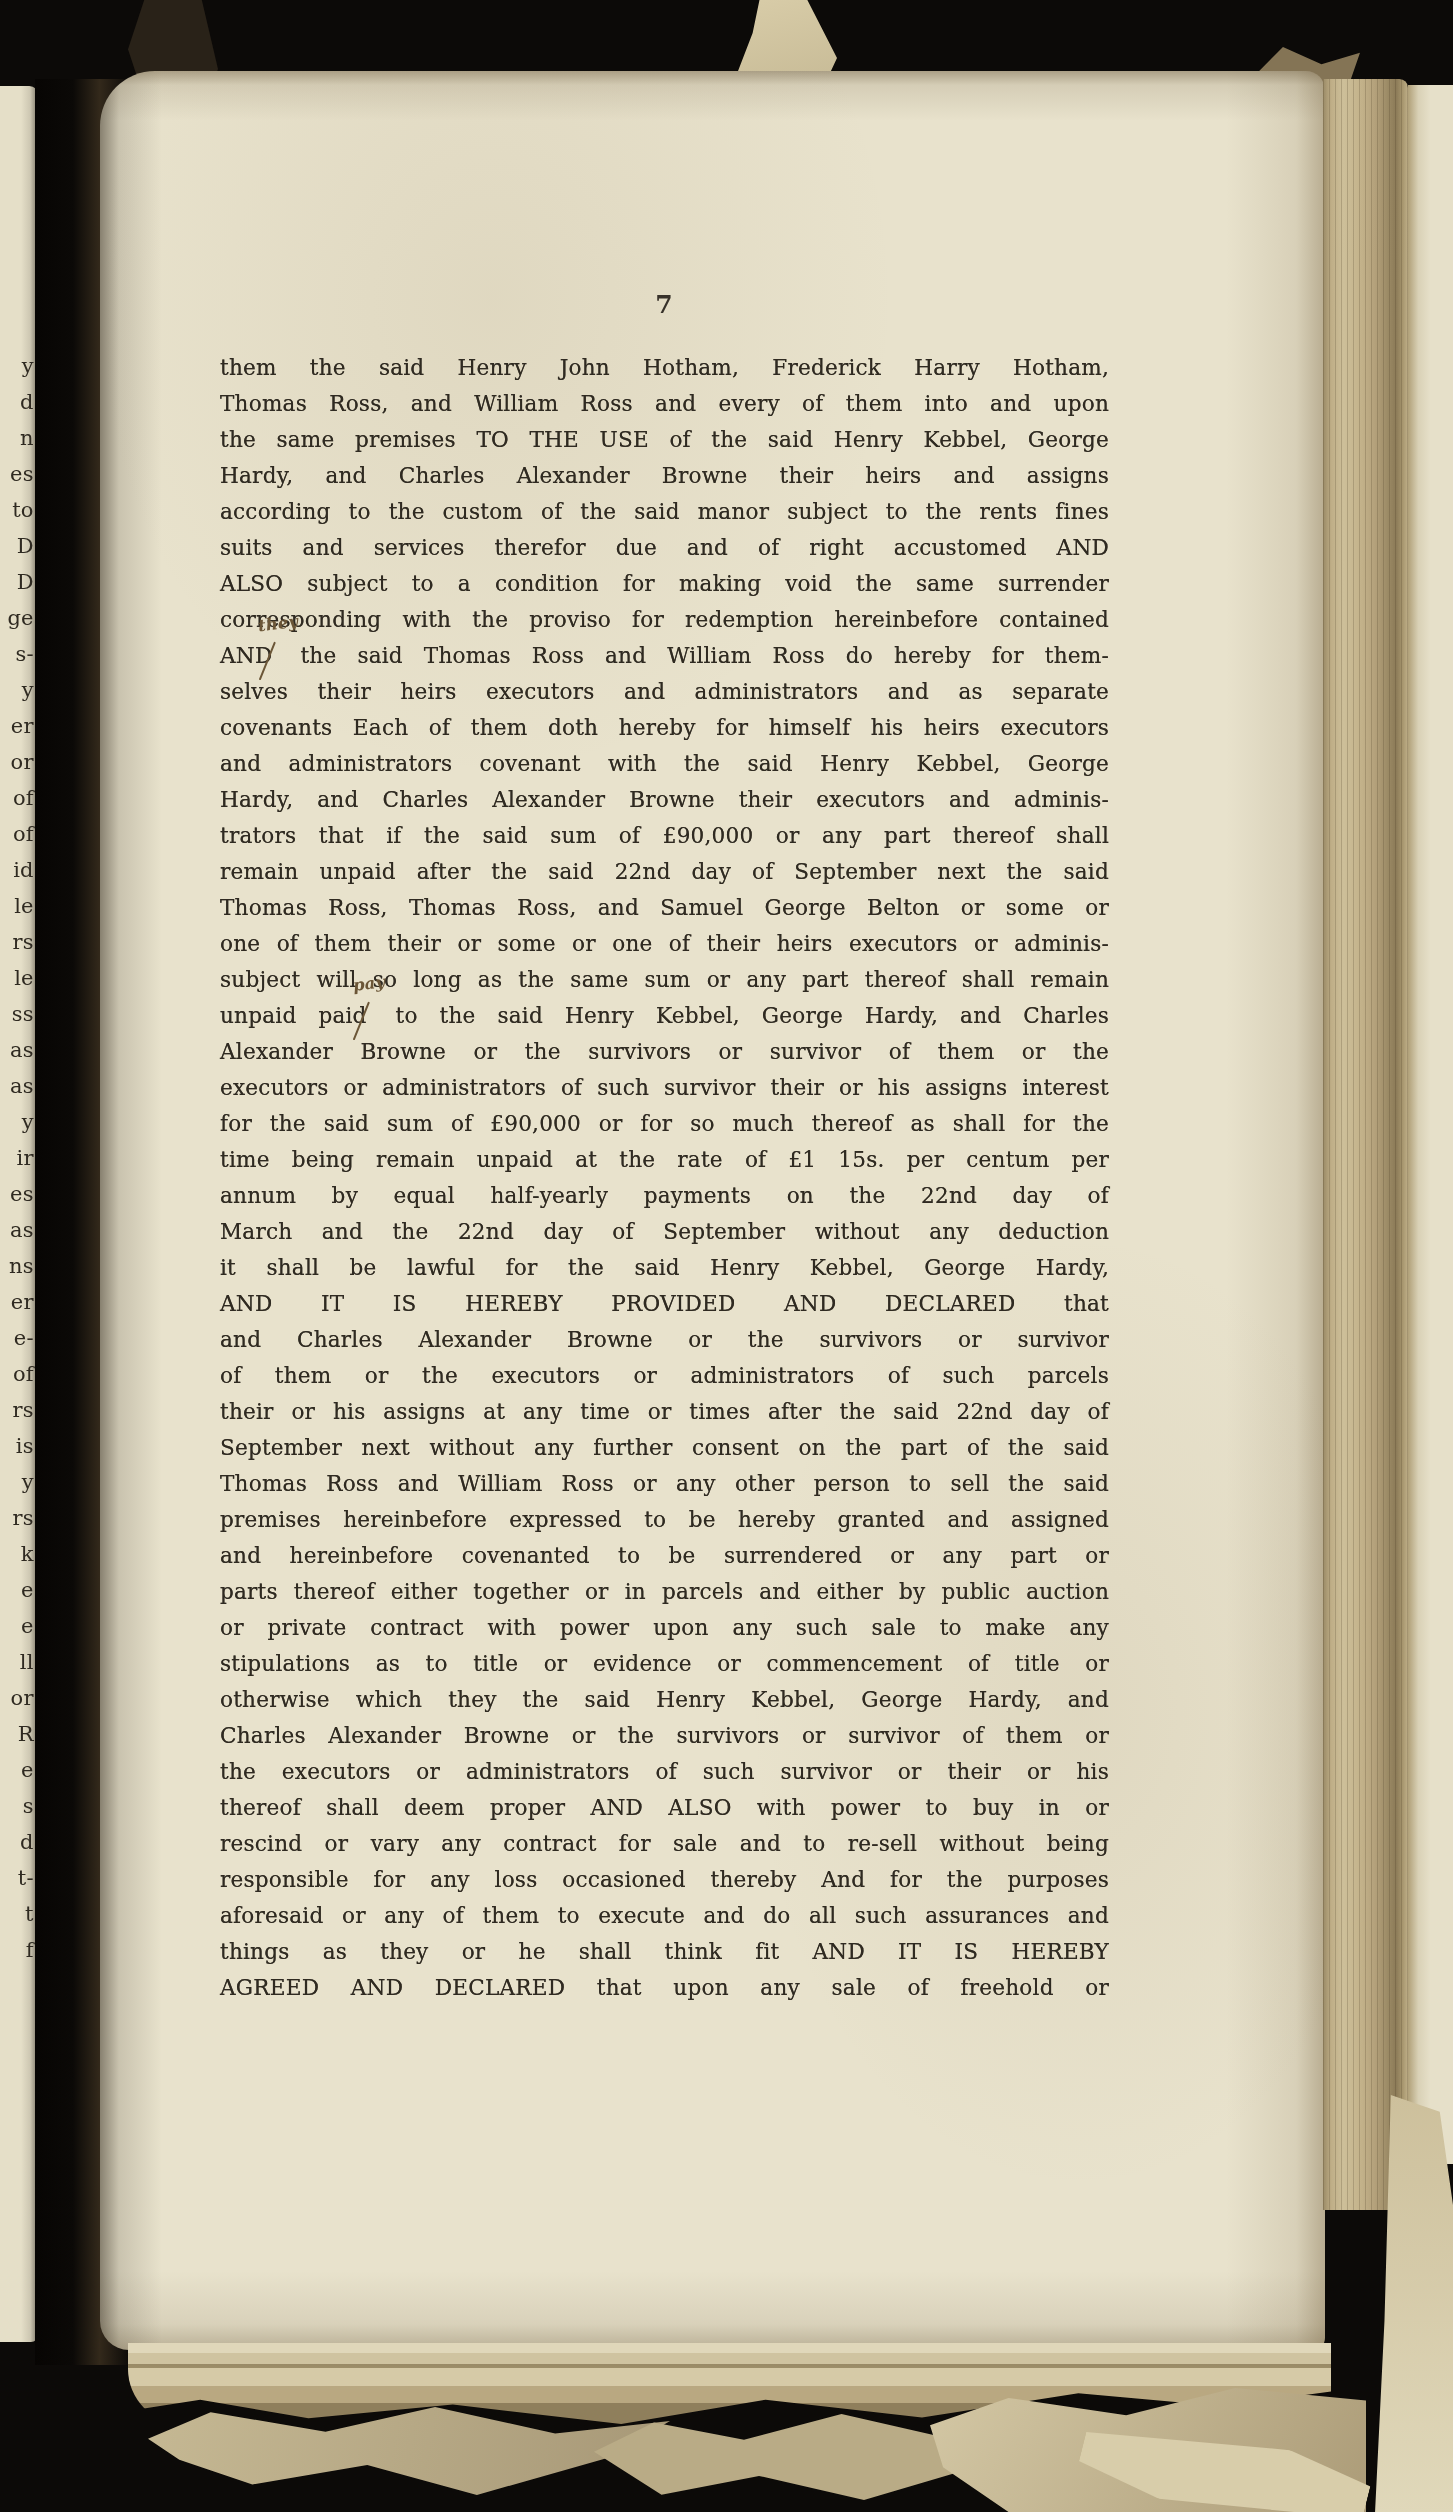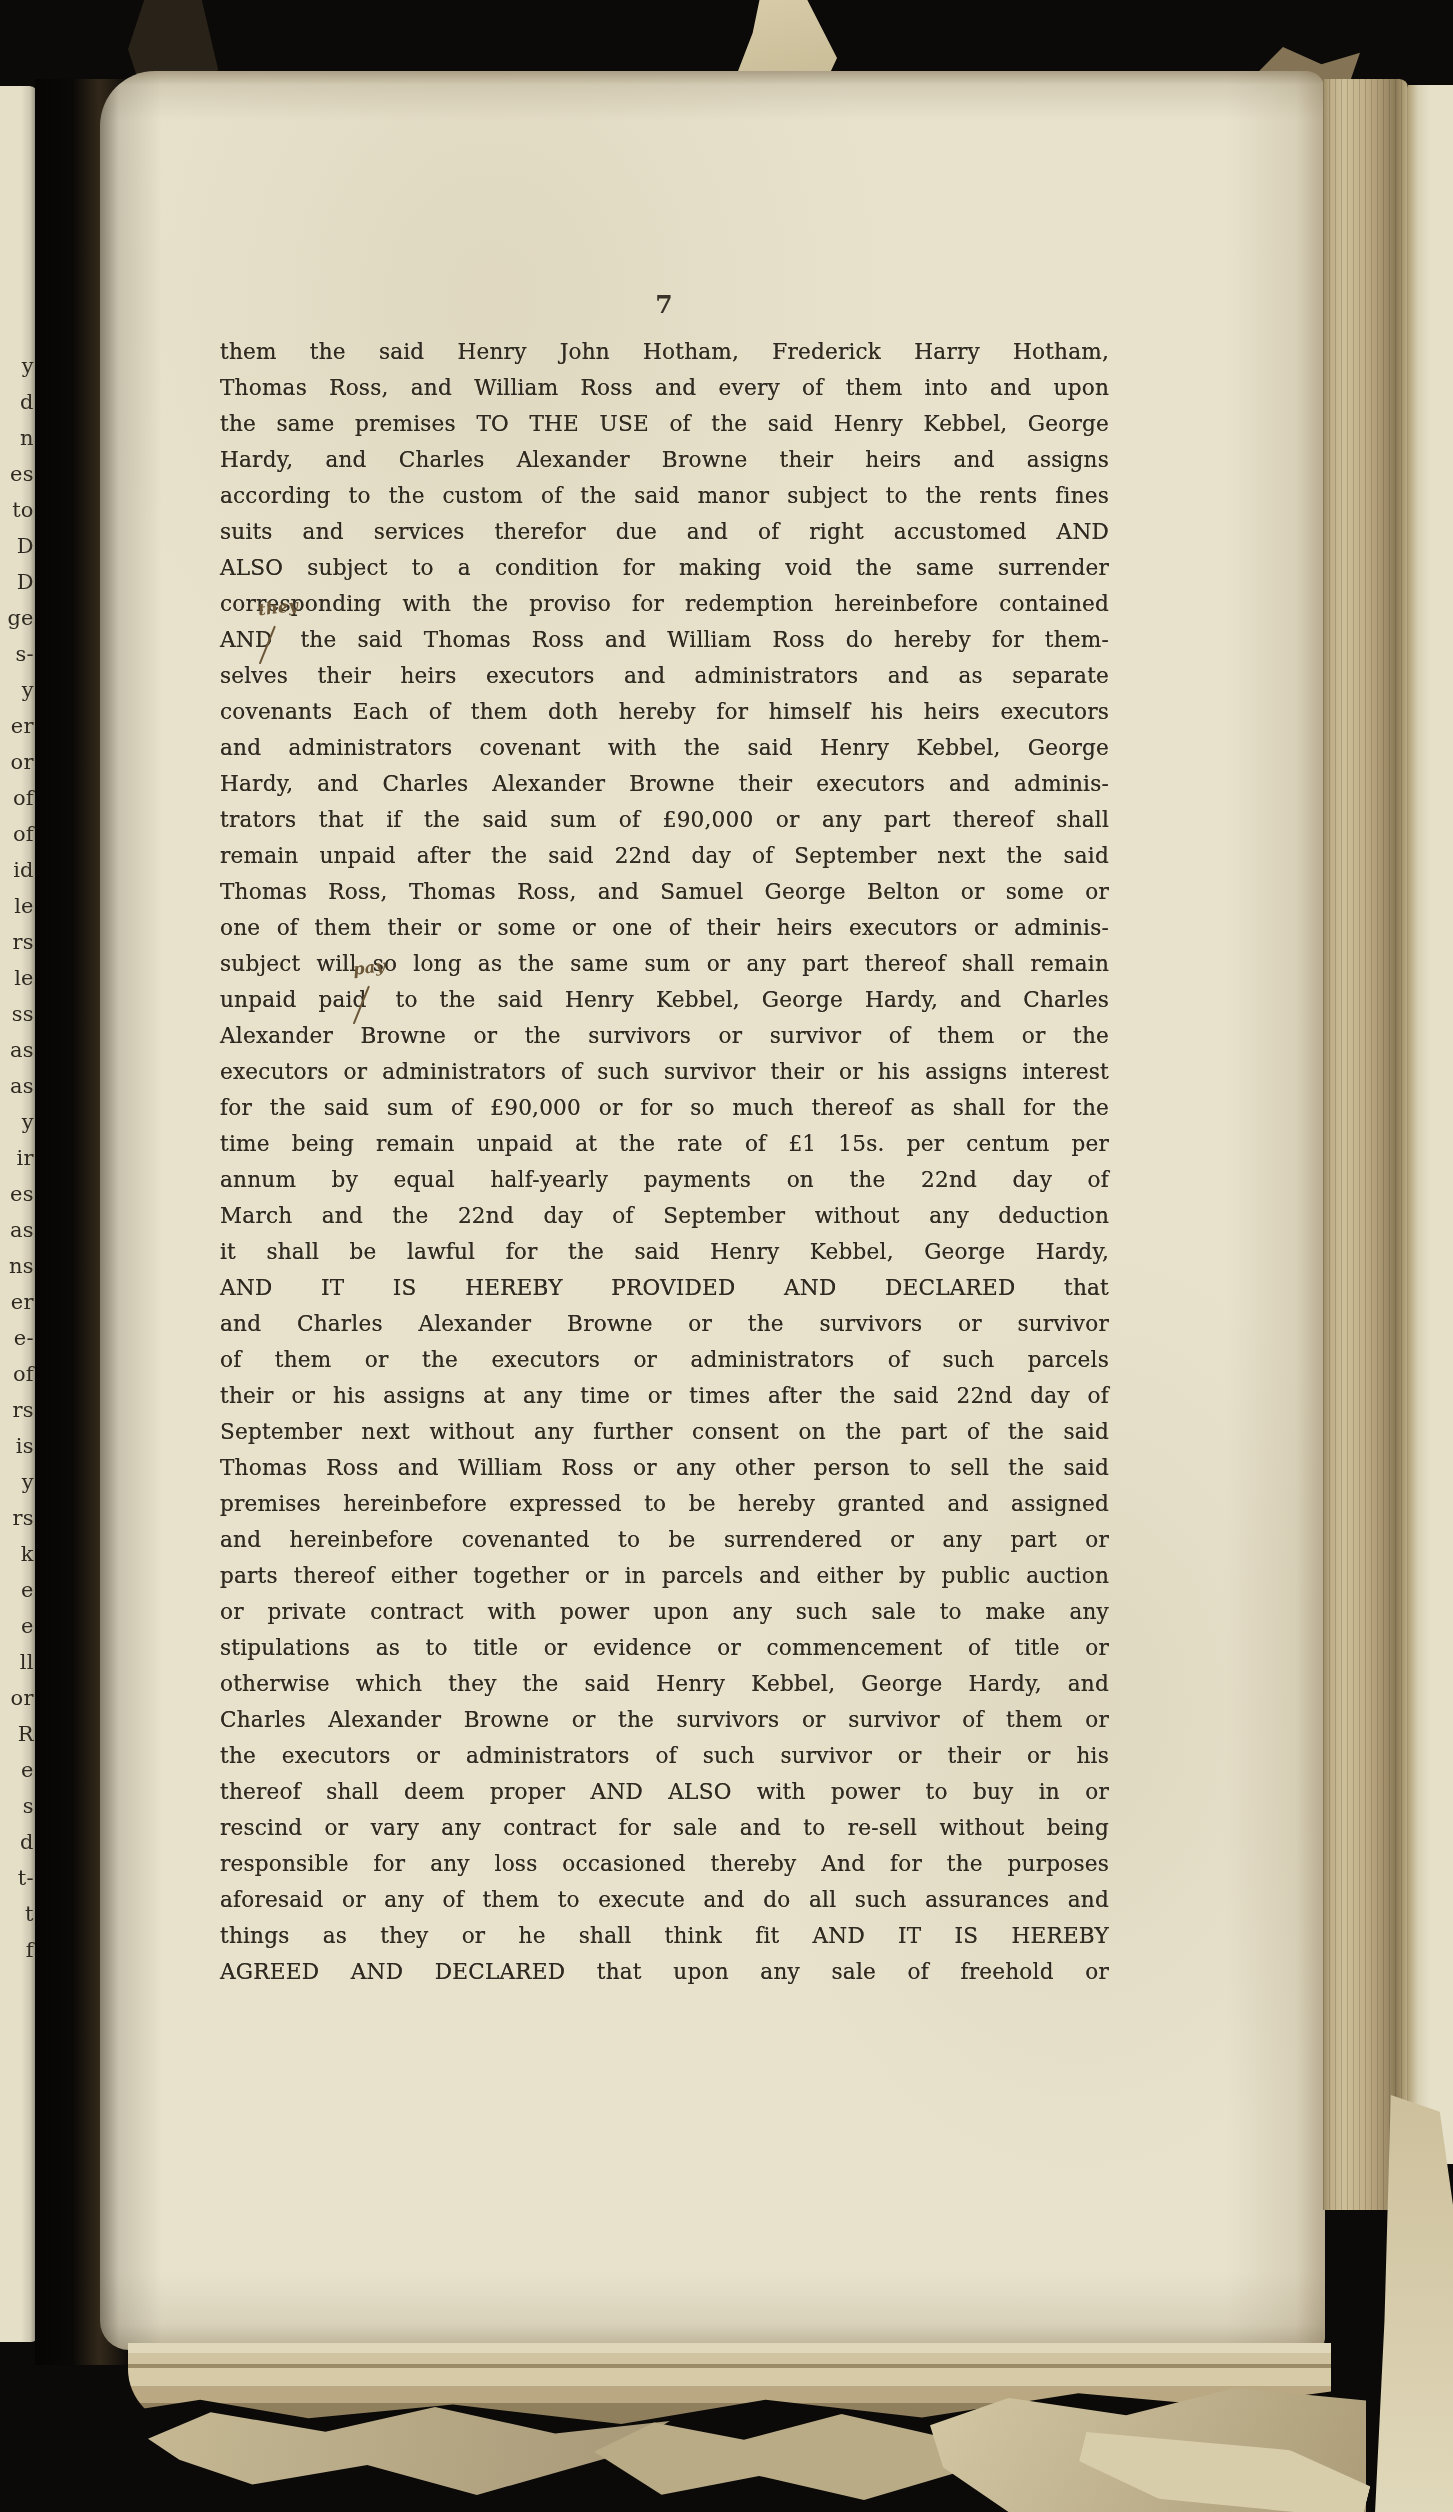--- a/index.html
+++ b/index.html
@@ -105,21 +105,21 @@
     left:1080px;top:2435px;width:289px;height:79px;transform:rotate(14deg);background:#d8cdaa;
     clip-path:polygon(0 40%,70% 0,100% 20%,100% 62%,30% 100%,0 78%);
   }
   
   .page-number{
     position:absolute;left:220px;top:290px;width:889px;height:41px;
     text-align:center;font-size:25px;font-weight:bold;color:#38322a;
     letter-spacing:0.9px;z-index:5;
   }
   .text-block{
-    position:absolute;left:220px;top:334px;width:889px;z-index:5;
+    position:absolute;left:220px;top:350px;width:889px;z-index:5;
   }
   .line{
     height:36px;line-height:36px;font-size:21.6px;color:var(--ink);
     text-align:justify;text-align-last:justify;text-justify:inter-word;
     letter-spacing:0.2px;white-space:normal;
     text-shadow:0 0 0.5px rgba(47,42,33,.75);
   }
   
   .ins{position:relative;display:inline-block;width:7px;height:1em;vertical-align:baseline;}
   .ins .w{

